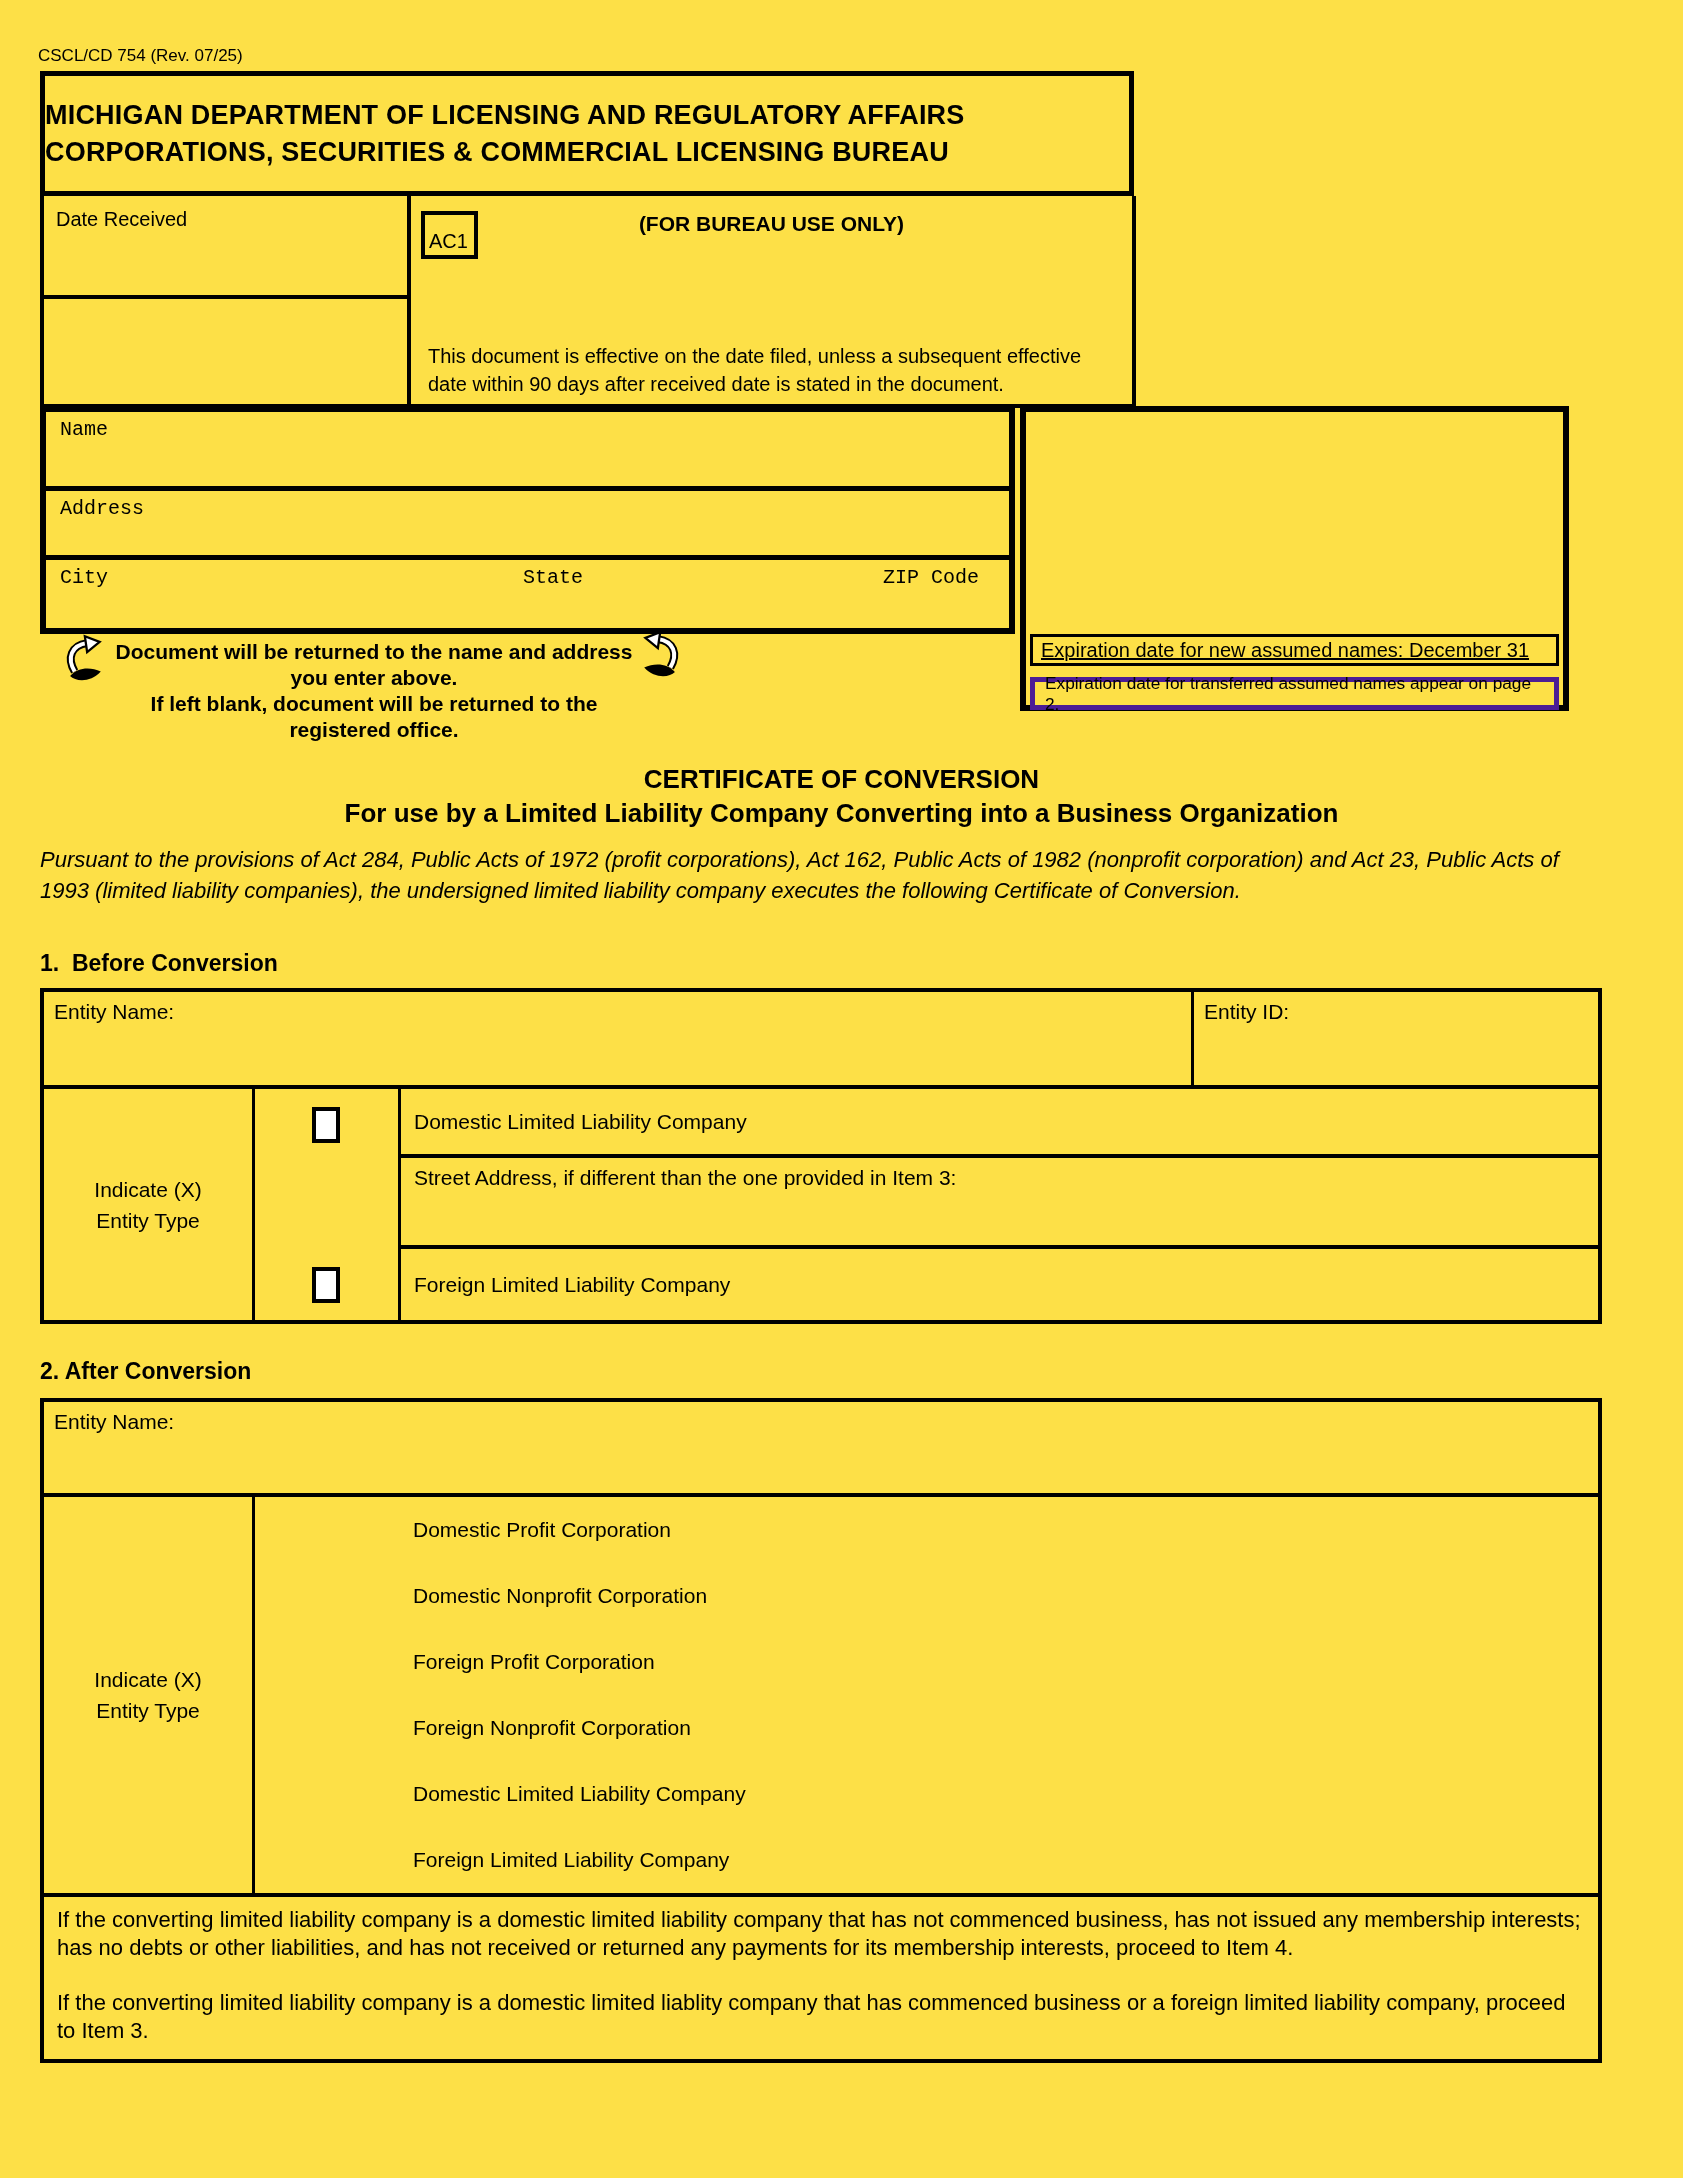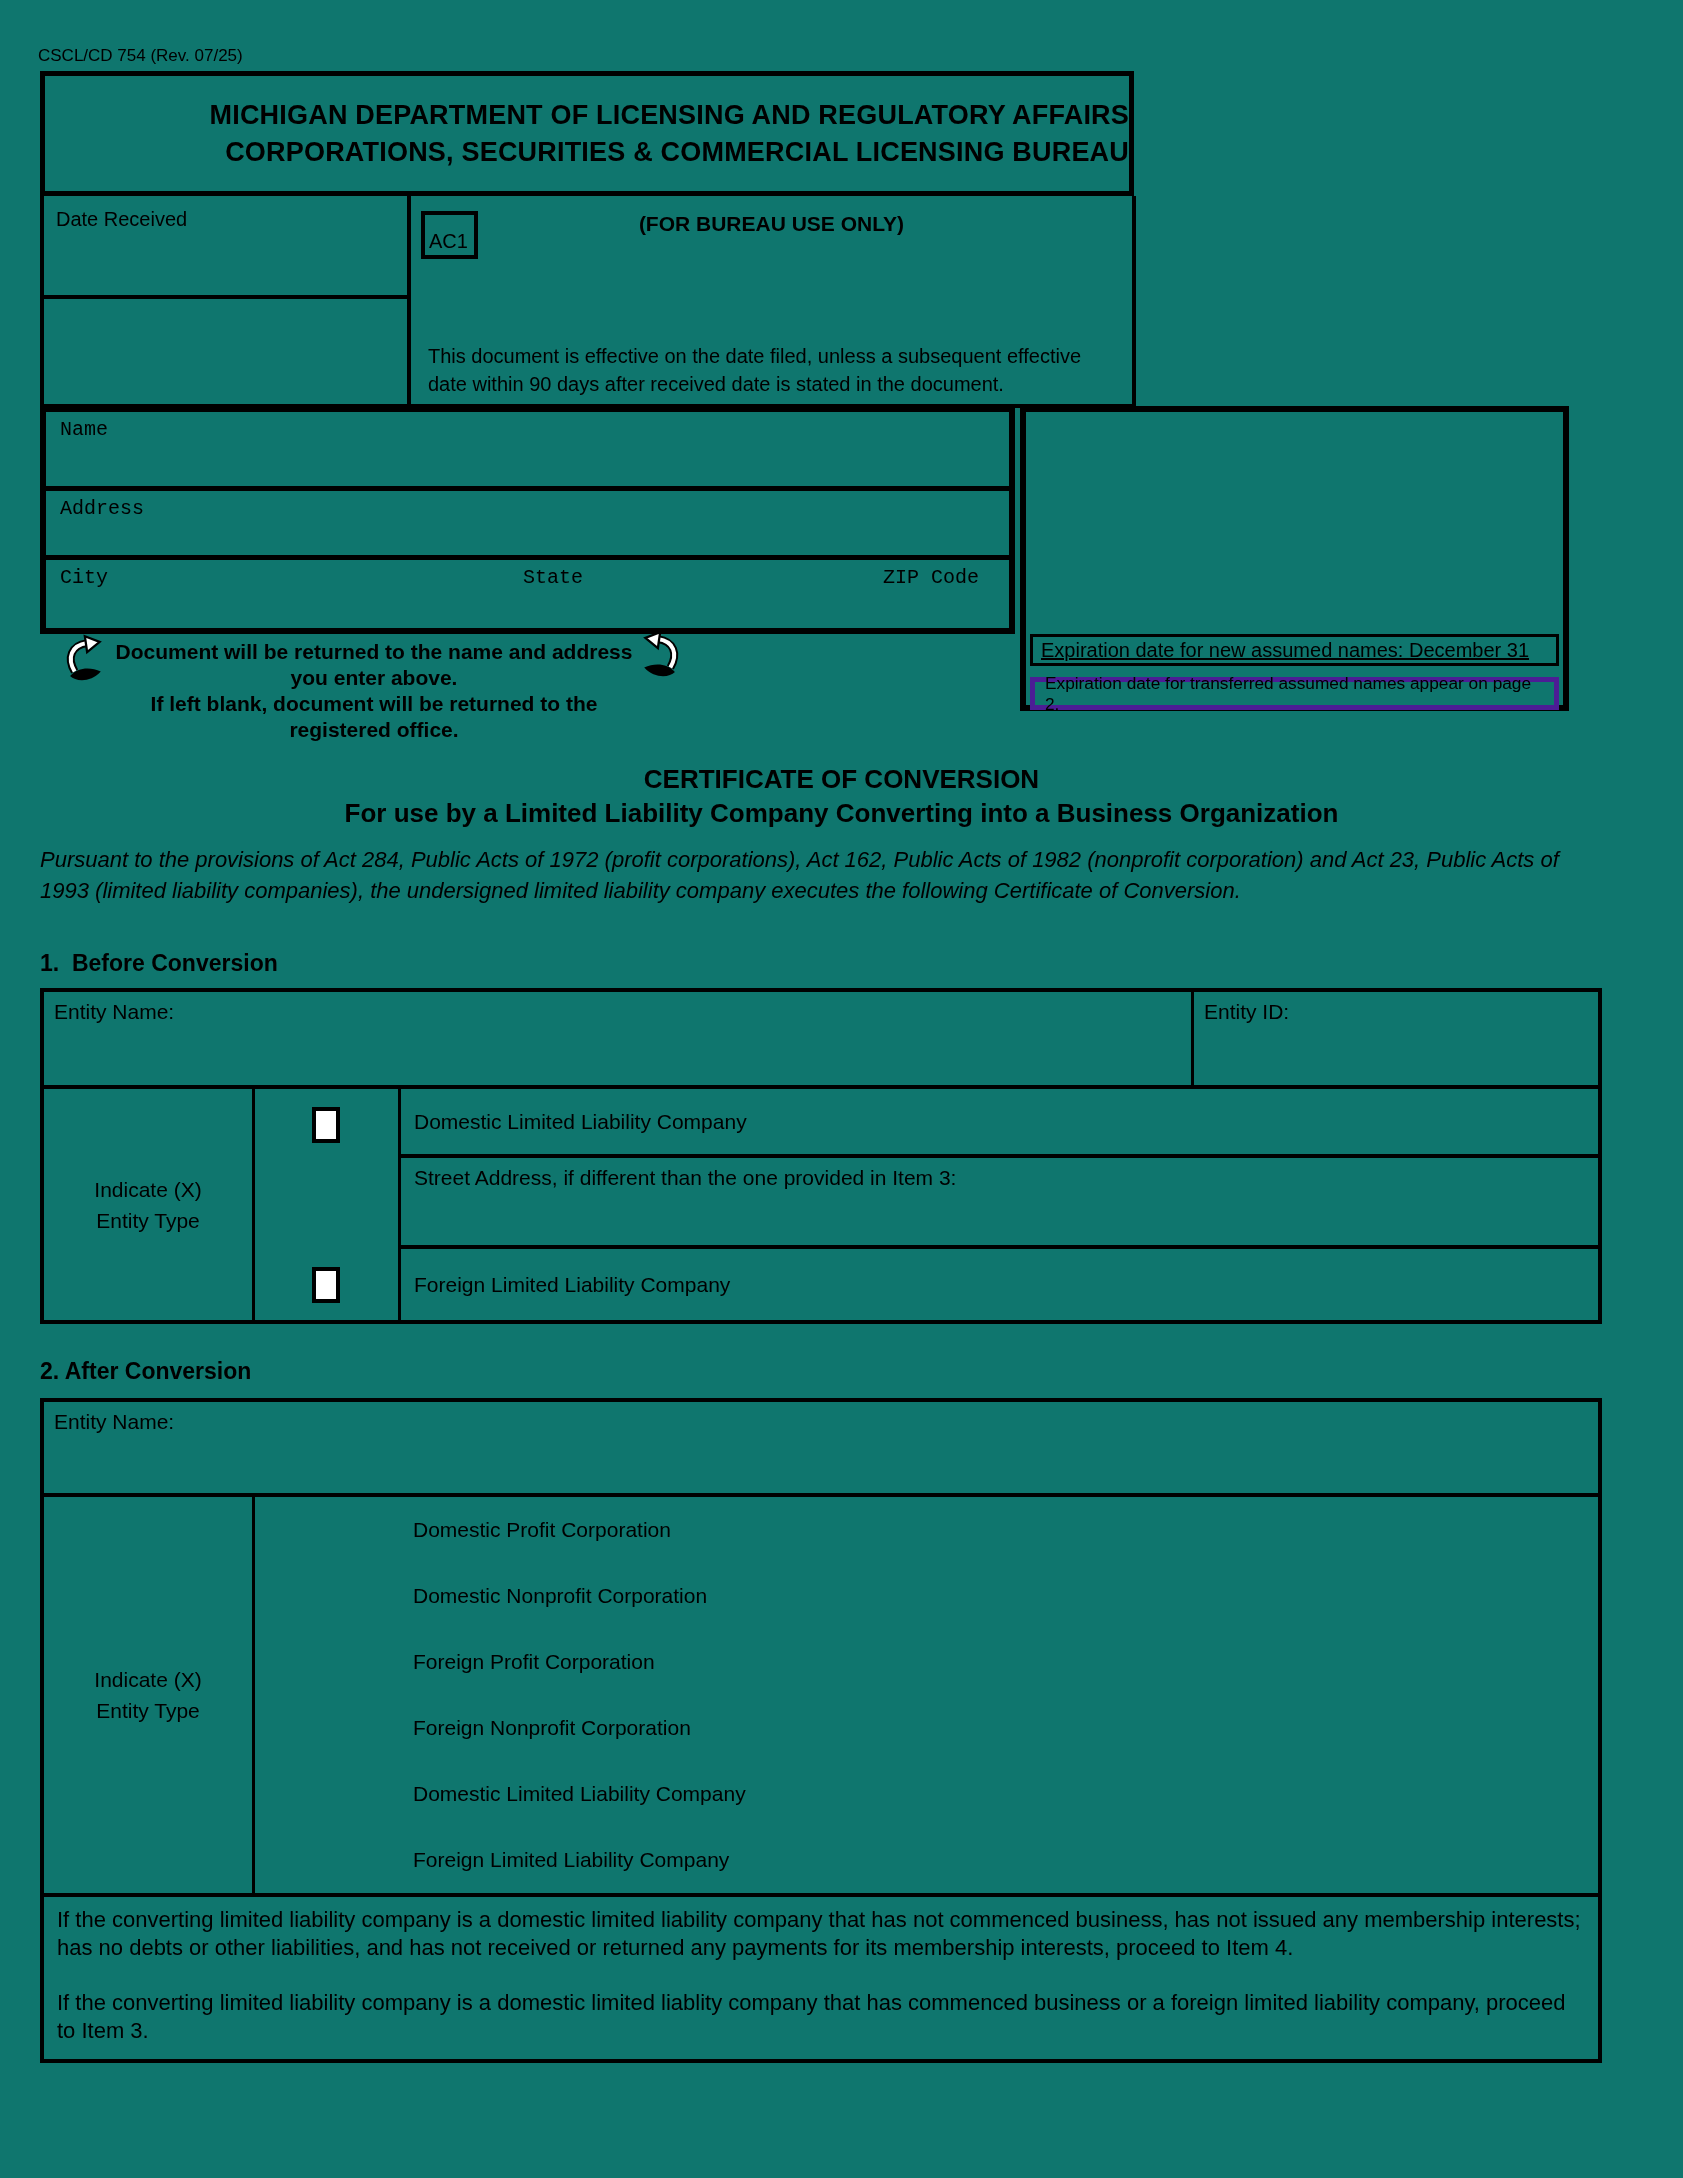--- a/index.html
+++ b/index.html
@@ -1,28 +1,28 @@
 <!DOCTYPE html>
 <html><head>
 <meta charset="utf-8">
 <style>
   html,body { margin:0; padding:0; background:#fff; }
   .page {
-    position:relative; width:1683px; height:2178px; background:#0f766e;
+    position:relative; width:1683px; height:2178px; background:#fde047;
     font-family:"Liberation Sans", sans-serif; color:#000;
     overflow:hidden;
   }
   .abs { position:absolute; }
 
   
   .form-number { left:38px; top:46px; font-size:17px; }
   .header-box {
     left:40px; top:71px; width:1094px; height:125px;
     border:5px solid #000; box-sizing:border-box;
-    display:flex; flex-direction:column; justify-content:center; align-items:flex-end;
+    display:flex; flex-direction:column; justify-content:center; align-items:flex-start;
     gap:6px;
   }
   .header-box div { font-size:27px; font-weight:bold; letter-spacing:0.2px; }
 
   
   .date-received-cell {
     left:40px; top:196px; width:371px; height:212px; box-sizing:border-box;
     border-left:4px solid #000; border-right:4px solid #000; border-bottom:4px solid #000;
   }
   .date-received-label { position:absolute; left:12px; top:12px; font-size:20px; }

